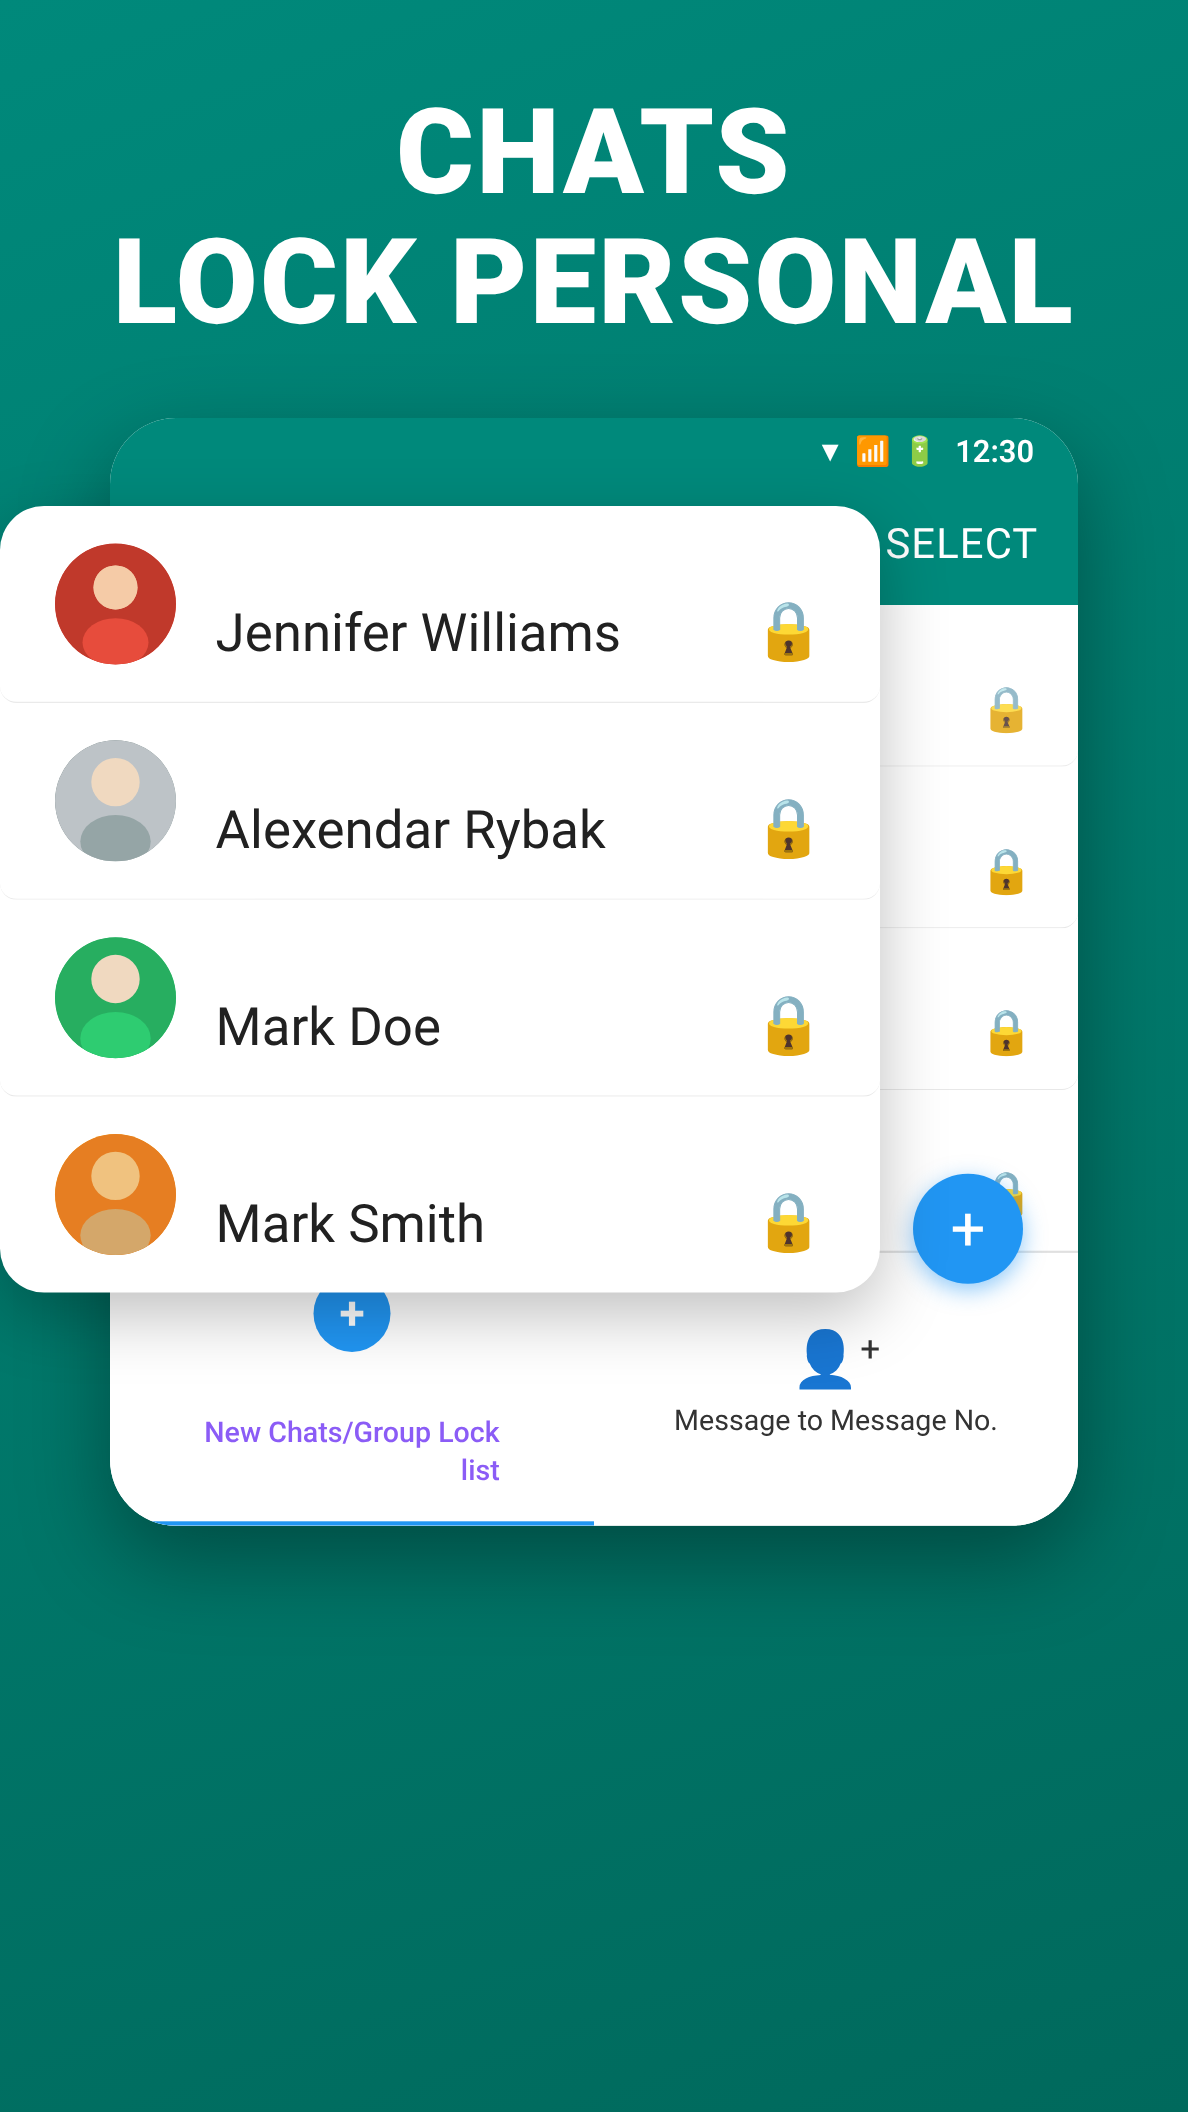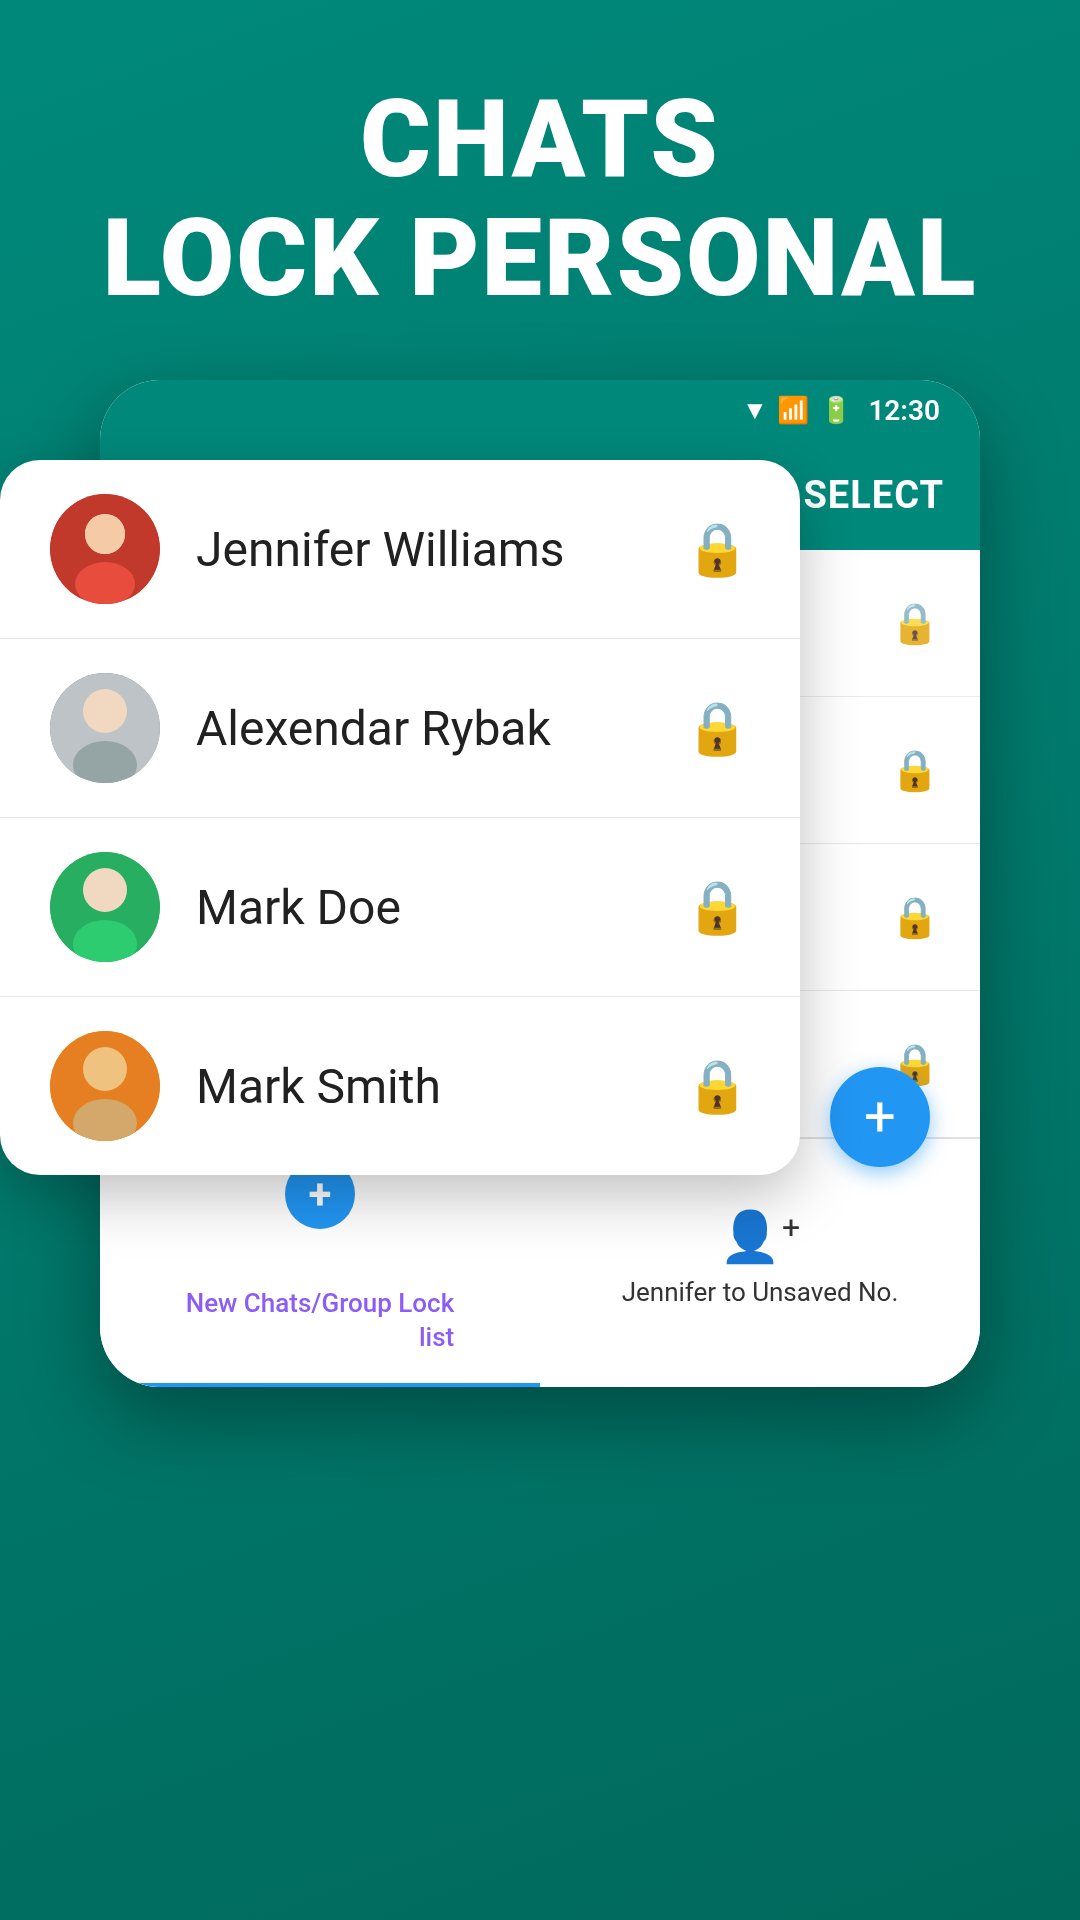--- a/index.html
+++ b/index.html
@@ -93,35 +93,36 @@
     .app-title {
       color: #fff;
       font-size: 38px;
       font-weight: 500;
       flex: 1;
     }
 
     .select-btn {
       color: #fff;
       font-size: 38px;
-      font-weight: 700;
+      font-weight: 400;
       letter-spacing: 1px;
     }
 
     
     .chat-list {
       background: #fff;
     }
 
     .chat-item {
       display: flex;
-      align-items: center;
+      align-items: flex-end;
       padding: 28px 40px;
       border-bottom: 1px solid #e8e8e8;
       position: relative;
+      border-radius: 15px;
     }
 
     .chat-item:last-child {
       border-bottom: none;
     }
 
     .avatar {
       width: 90px;
       height: 90px;
       border-radius: 50%;
@@ -324,21 +325,21 @@
     <div class="nav-item nav-item-new">
       <div class="nav-icon-bubble">
         <span style="font-size:42px;font-weight:700;">+</span>
       </div>
       <div class="nav-label">New Chats/Group Lock<br>list</div>
     </div>
     <div class="nav-item">
       <div class="nav-icon-message">
         <span style="font-size:50px;">👤</span><span style="font-size:32px;vertical-align:top;color:#333;">+</span>
       </div>
-      <div class="nav-label-dark">Jennifer to Unsaved No.</div>
+      <div class="nav-label-dark">Message to Message No.</div>
     </div>
   </div>
 
 </div>
 
 <div class="floating-card">
 
   <div class="chat-item">
     <div class="avatar avatar-jennifer">
 

